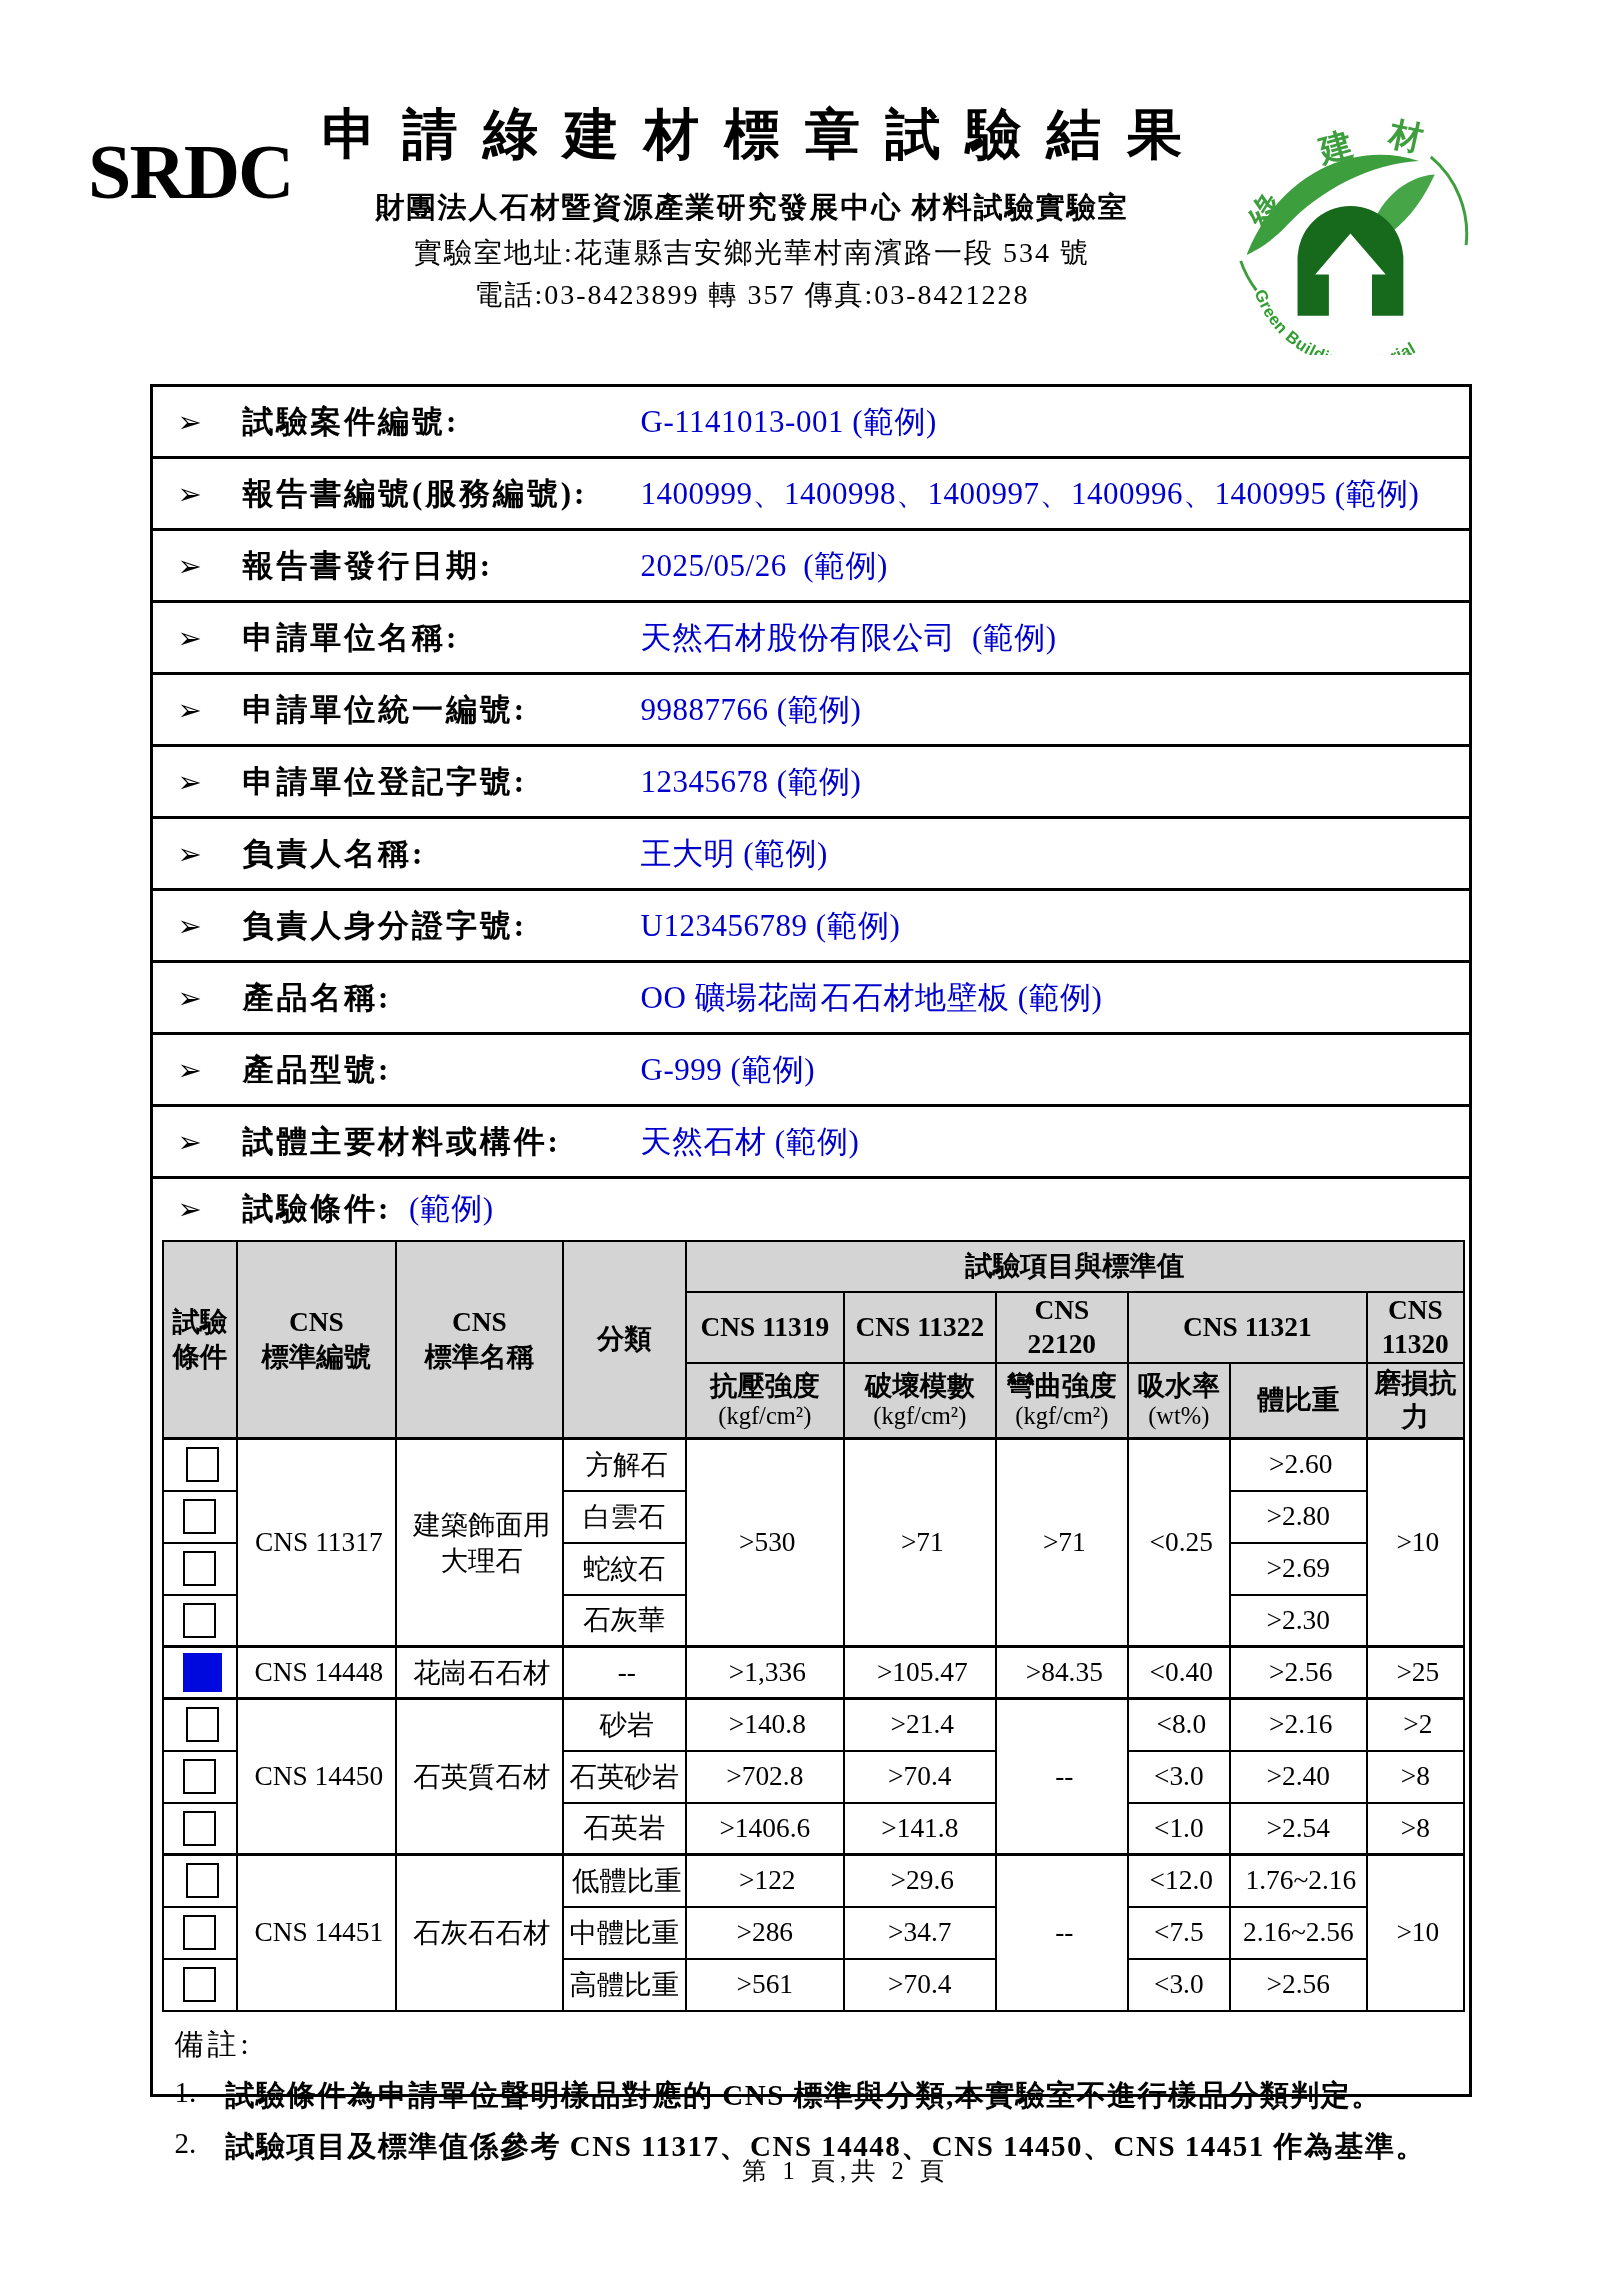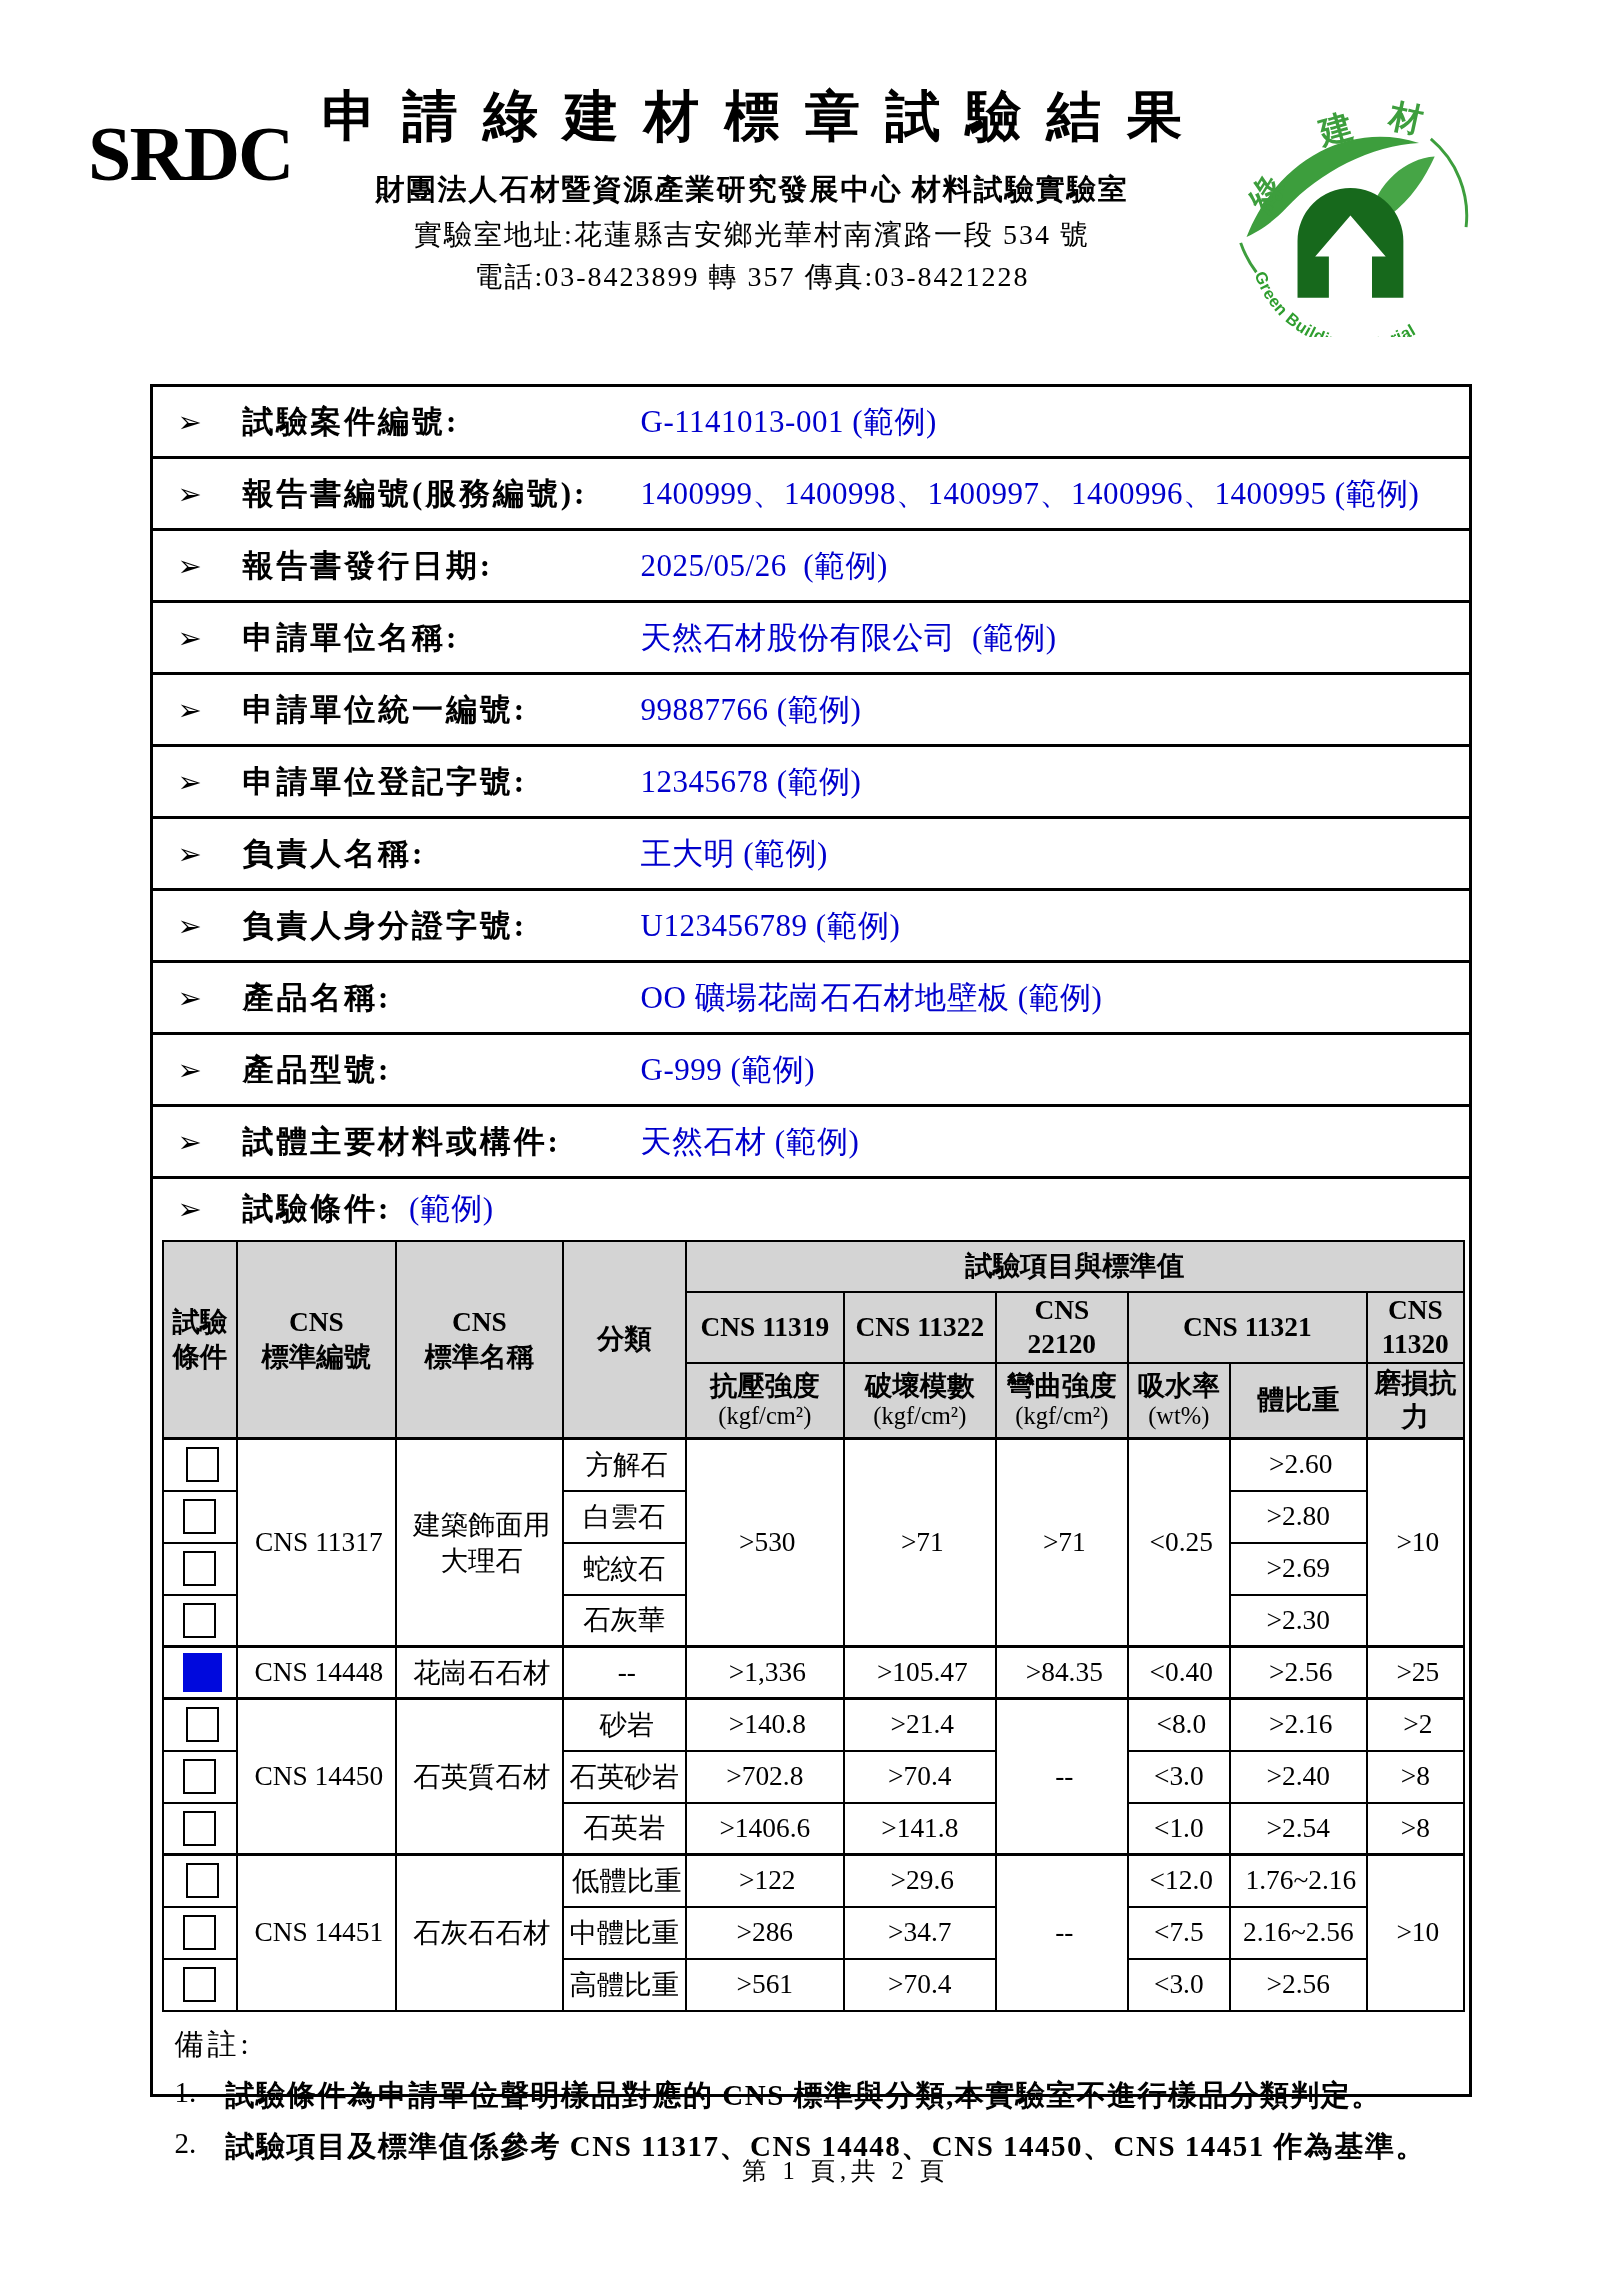--- a/index.html
+++ b/index.html
@@ -2,21 +2,21 @@
 <html><head>
 <meta charset="utf-8">
 <style>
   html,body{margin:0;padding:0;}
   body{
     width:1621px;height:2293px;position:relative;background:#ffffff;color:#000;
     font-family:"Liberation Serif","DejaVu Serif",serif;
     -webkit-font-smoothing:antialiased;
   }
   
-  .hdr{position:absolute;top:80px;left:0;width:1621px;height:284px;}
+  .hdr{position:absolute;top:98px;left:0;width:1621px;height:284px;}
   .srdc{position:absolute;left:88px;top:29px;font-size:78px;font-weight:bold;letter-spacing:-2px;}
   .hdr-center{position:absolute;left:289px;top:0;width:926px;text-align:center;}
   .title{font-size:55px;font-weight:bold;letter-spacing:25.5px;white-space:nowrap;margin-right:-25.5px;}
   .sub-org{margin-top:15.7px;font-size:29px;font-weight:bold;letter-spacing:2px;}
   .sub-addr{margin-top:5.9px;font-size:28px;letter-spacing:2px;}
   .sub-phone{margin-top:4.9px;font-size:28px;letter-spacing:2px;}
   .badge{position:absolute;left:1225px;top:5.9px;width:245px;height:251px;}
   
   .formbox{position:absolute;left:150px;top:384px;width:1322px;height:1713px;
     border:3.9px solid #000;box-sizing:border-box;background:#fff;}

